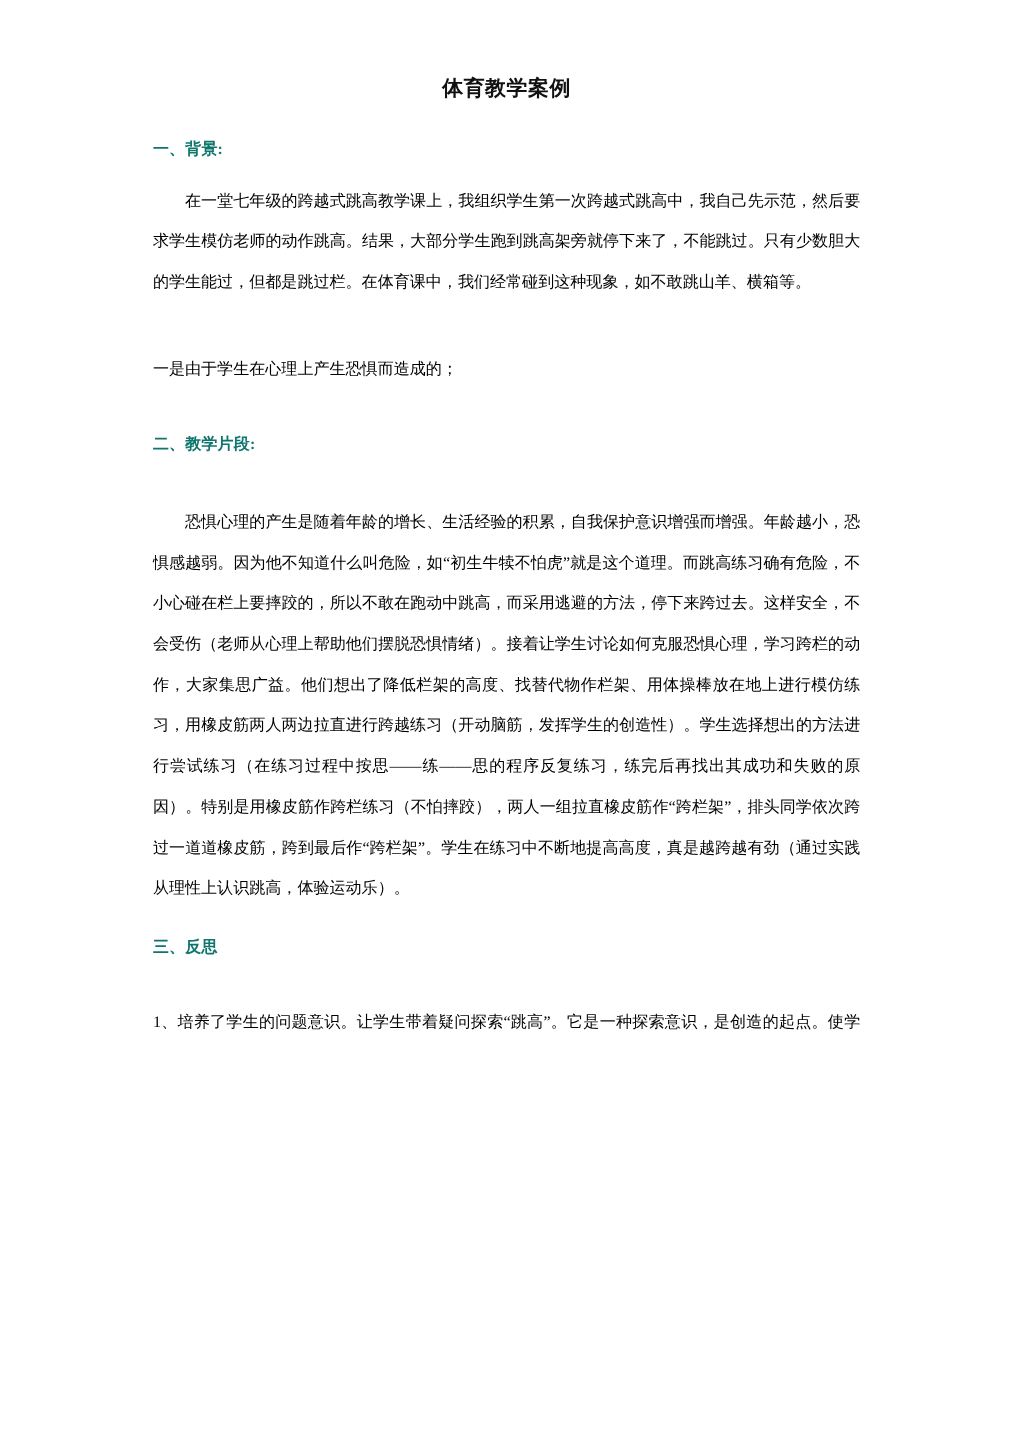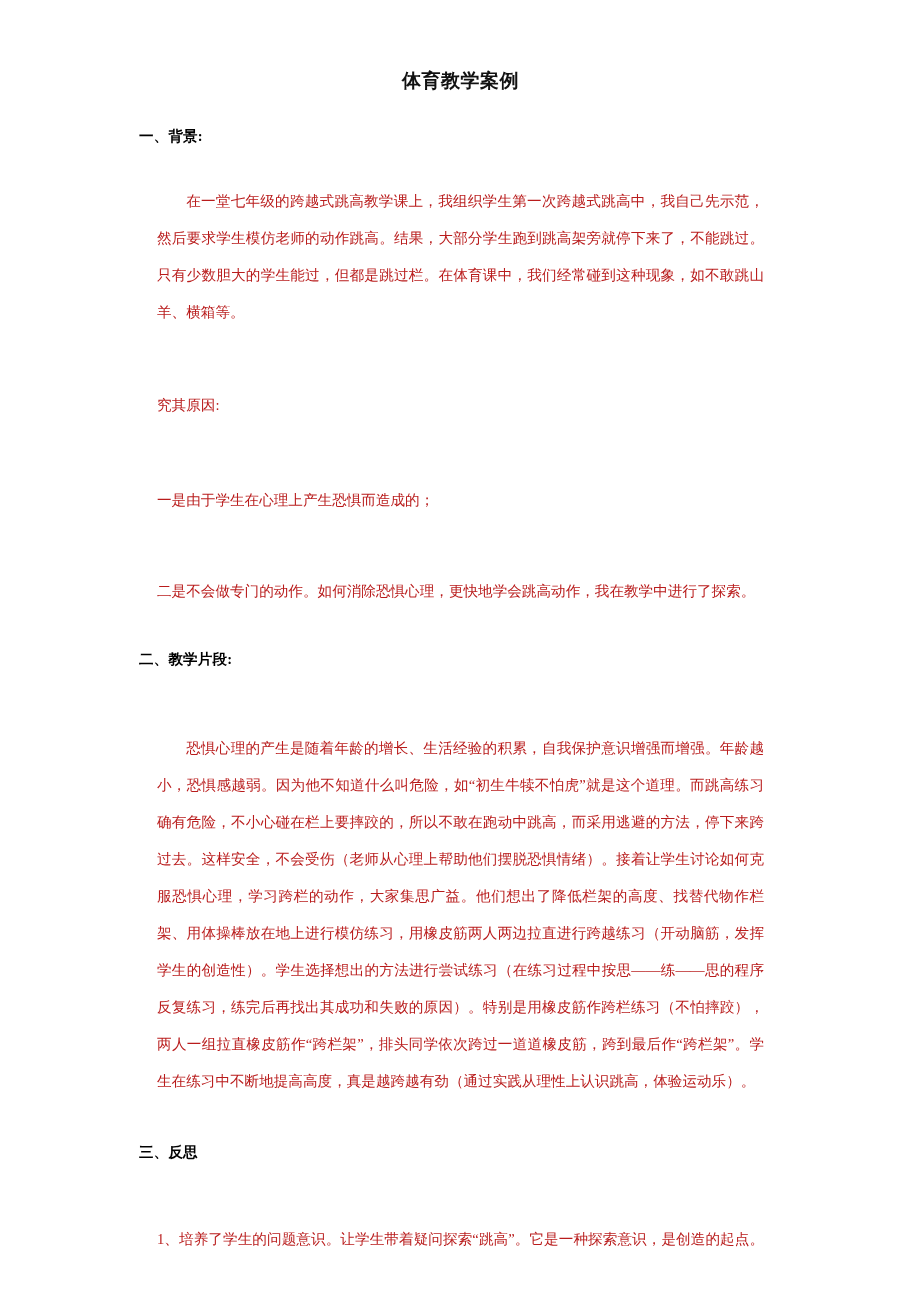--- a/index.html
+++ b/index.html
@@ -36,30 +36,30 @@
     margin: 0;
     padding-top: 69px;
     letter-spacing: 0.5px;
     color: #111111;
   }
   .heading {
     font-weight: bold;
     font-size: 14.5px;
     line-height: 20px;
     margin: 0;
-    color: #000000;
+    color: #0f766e;
     letter-spacing: 0.2px;
   }
   .para {
     font-size: 14.6px;
     line-height: 37px;
-    margin: 18px;
+    margin: 0;
     text-align: justify;
     text-justify: inter-ideograph;
-    color: #b91c1c;
+    color: #000000;
     word-break: break-all;
   }
   .indent {
     text-indent: 2em;
   }
   
   .sp-h1   { height: 33px; }
   .sp-p1   { height: 19px; }
   .sp-gap  { height: 20px; }
   .sp-gap2 { height: 22px; }
@@ -82,25 +82,23 @@
   <div class="content">
 
     <h1 class="doc-title">体育教学案例</h1>
 
     <div class="sp-h1"></div>
 
     <div class="heading">一、背景:</div>
     <div class="sp-p1"></div>
     <p class="para indent">在一堂七年级的跨越式跳高教学课上，我组织学生第一次跨越式跳高中，我自己先示范，然后要求学生模仿老师的动作跳高。结果，大部分学生跑到跳高架旁就停下来了，不能跳过。只有少数胆大的学生能过，但都是跳过栏。在体育课中，我们经常碰到这种现象，如不敢跳山羊、横箱等。</p>
     <div class="sp-gap"></div>
-    <p class="para">究其原因:</p>
     <div class="sp-gap2"></div>
     <p class="para">一是由于学生在心理上产生恐惧而造成的；</p>
     <div class="sp-gap3"></div>
-    <p class="para">二是不会做专门的动作。如何消除恐惧心理，更快地学会跳高动作，我在教学中进行了探索。</p>
 
     <div class="sp-gap4"></div>
 
     <div class="heading">二、教学片段:</div>
     <div class="sp-gap5"></div>
     <div class="sp-gap6"></div>
     <p class="para indent">恐惧心理的产生是随着年龄的增长、生活经验的积累，自我保护意识增强而增强。年龄越小，恐惧感越弱。因为他不知道什么叫危险，如“初生牛犊不怕虎”就是这个道理。而跳高练习确有危险，不小心碰在栏上要摔跤的，所以不敢在跑动中跳高，而采用逃避的方法，停下来跨过去。这样安全，不会受伤（老师从心理上帮助他们摆脱恐惧情绪）。接着让学生讨论如何克服恐惧心理，学习跨栏的动作，大家集思广益。他们想出了降低栏架的高度、找替代物作栏架、用体操棒放在地上进行模仿练习，用橡皮筋两人两边拉直进行跨越练习（开动脑筋，发挥学生的创造性）。学生选择想出的方法进行尝试练习（在练习过程中按思——练——思的程序反复练习，练完后再找出其成功和失败的原因）。特别是用橡皮筋作跨栏练习（不怕摔跤），两人一组拉直橡皮筋作“跨栏架”，排头同学依次跨过一道道橡皮筋，跨到最后作“跨栏架”。学生在练习中不断地提高高度，真是越跨越有劲（通过实践从理性上认识跳高，体验运动乐）。</p>
 
     <div class="sp-gap7"></div>
 

